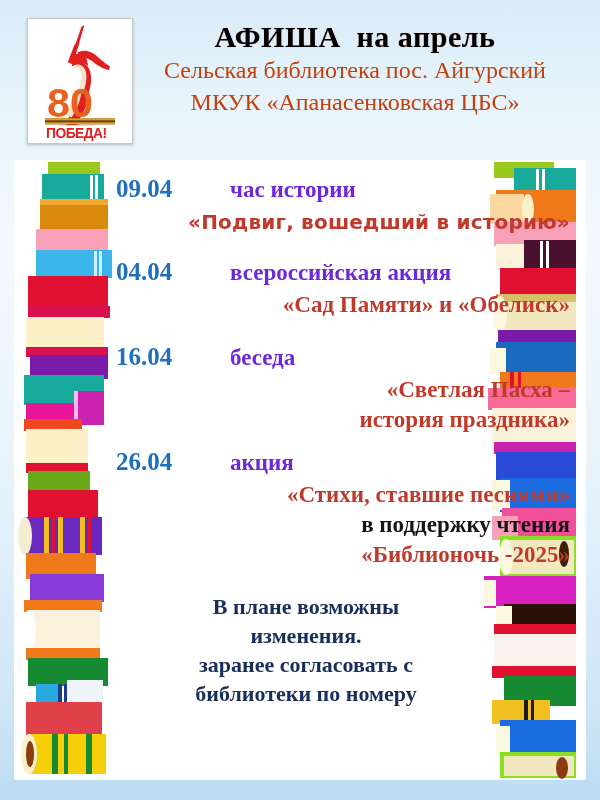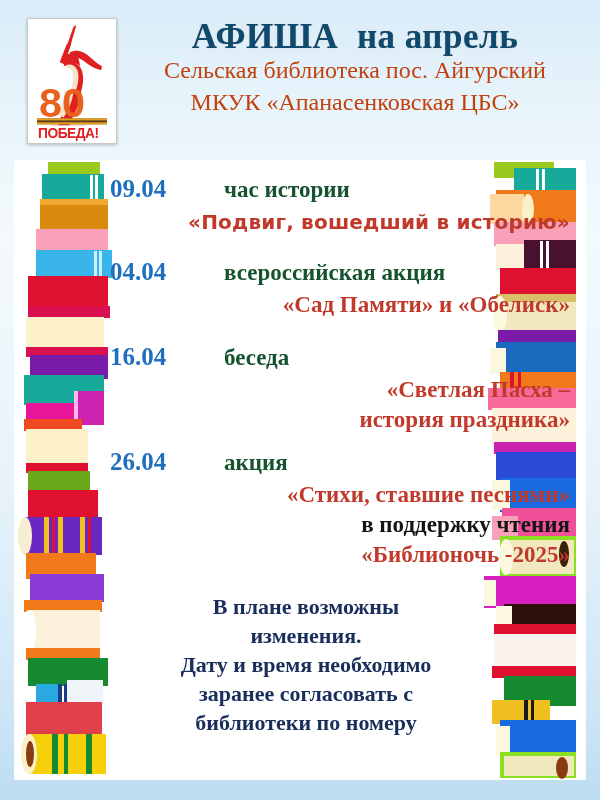--- a/index.html
+++ b/index.html
@@ -37,42 +37,42 @@
     position: absolute;
     top: 0; left: 0;
     width: 600px;
     height: 160px;
   }
 
   #logo-badge {
     position: absolute;
     left: 27px;
     top: 18px;
-    width: 90px;
+    width: 106px;
     height: 126px;
     background: #ffffff;
     border: 1px solid #c9c9c9;
     box-shadow: 0 1px 3px rgba(0,0,0,0.25);
     overflow: hidden;
   }
   #logo-badge svg { display: block; width: 100%; height: 100%; }
 
   #header-text {
     position: absolute;
     left: 120px;
     top: 20px;
     width: 470px;
     text-align: center;
   }
 
   .hdr-title {
-    color: #0c4a6e;
-    font-family: "Liberation Serif", serif;
-    font-weight: bold;
-    font-size: 35px;
+    color: #000000;
+    font-family: "Liberation Serif", serif;
+    font-weight: bold;
+    font-size: 30px;
     letter-spacing: 0.5px;
     line-height: 34px;
     white-space: pre;
     text-shadow: 0 0 1px rgba(232,65,31,.4);
   }
   .hdr-sub {
     color: #c2410c;
     font-family: "Liberation Serif", serif;
     font-size: 24px;
     line-height: 32px;
@@ -107,38 +107,39 @@
   #events {
     position: absolute;
     left: 14px;
     top: 172px;
     width: 572px;
   }
 
   .event {
     position: relative;
     margin-bottom: 10px;
+    padding-left: 6px;
   }
   .event-head {
     display: flex;
     align-items: baseline;
     justify-content: flex-start;
     padding-left: 96px;
   }
   .event-date {
     color: #1f6fbf;
     font-family: "Liberation Serif", serif;
     font-weight: bold;
     font-size: 25px;
     line-height: 34px;
     width: 92px;
     flex: 0 0 92px;
   }
   .event-kind {
-    color: #14532d;
+    color: #6d28d9;
     font-family: "Liberation Serif", serif;
     font-weight: bold;
     font-size: 23px;
     line-height: 34px;
     padding-left: 22px;
   }
   .event-title {
     color: #c0392b;
     font-family: "Liberation Serif", serif;
     font-weight: bold;
@@ -377,18 +378,17 @@
       <div class="event-title">«Стихи, ставшие песнями»</div>
       <div class="event-extra">в поддержку чтения</div>
       <div class="event-title">«Библионочь -2025»</div>
     </div>
 
   </div>
 
   <div id="footer-note">
     <div class="line">В плане возможны</div>
     <div class="line">изменения.</div>
-    <div class="line">Дату и время необходимо</div>
     <div class="line">заранее согласовать с</div>
     <div class="line">библиотеки по номеру</div>
   </div>
 
 </div>
 
 </body></html>

